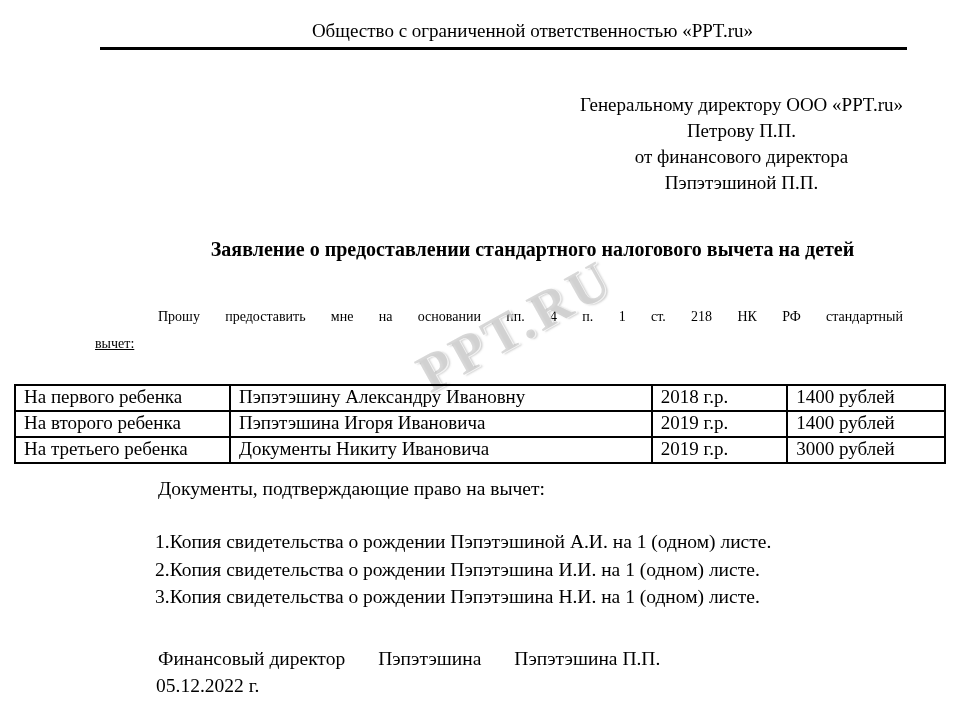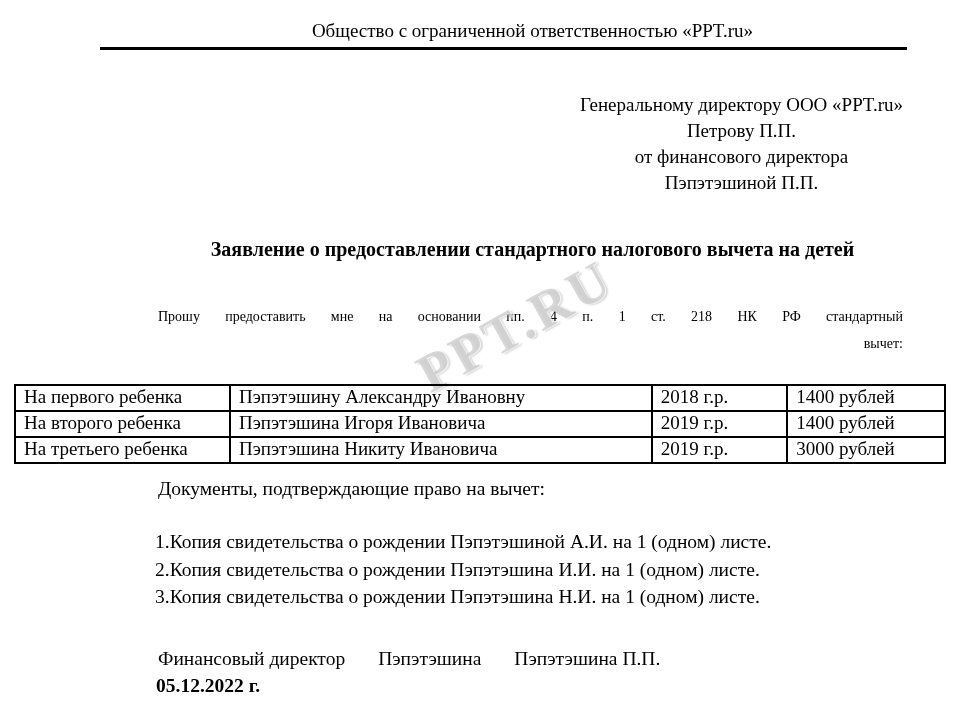--- a/index.html
+++ b/index.html
@@ -67,21 +67,22 @@
     right: 57px;
     font-size: 14px;
     line-height: 27px;
   }
   .request .line1 {
     text-indent: 63px;
     text-align: justify;
     text-align-last: justify;
   }
   .request .line2 {
-    text-align: right;
+    text-align: left;
+    text-decoration: underline;
   }
 
   
   .watermark {
     position: absolute;
     left: 385px;
     top: 295px;
     width: 260px;
     text-align: center;
     transform: rotate(-29deg);
@@ -142,21 +143,20 @@
     gap: 33px;
     font-size: 19.5px;
     line-height: 22px;
   }
   .signature-date {
     position: absolute;
     top: 675px;
     left: 156px;
     font-size: 19.5px;
     line-height: 22px;
-    font-weight: bold;
   }
 </style>
 </head>
 <body>
 
 <div class="page">
 
   <div class="company-header">Общество с ограниченной ответственностью «PPT.ru»</div>
 
   <div class="header-rule"></div>
@@ -186,21 +186,21 @@
         <td class="col-amount">1400 рублей</td>
       </tr>
       <tr>
         <td class="col-child">На второго ребенка</td>
         <td class="col-name">Пэпэтэшина Игоря Ивановича</td>
         <td class="col-birth">2019 г.р.</td>
         <td class="col-amount">1400 рублей</td>
       </tr>
       <tr>
         <td class="col-child">На третьего ребенка</td>
-        <td class="col-name">Пэпэтэшина Никиту Ивановича</td>
+        <td class="col-name">Документы Никиту Ивановича</td>
         <td class="col-birth">2019 г.р.</td>
         <td class="col-amount">3000 рублей</td>
       </tr>
     </tbody>
   </table>
 
   <div class="documents-heading">Документы, подтверждающие право на вычет:</div>
 
   <div class="document-list">
     <div>1.Копия свидетельства о рождении Пэпэтэшиной А.И. на 1 (одном) листе.</div>

